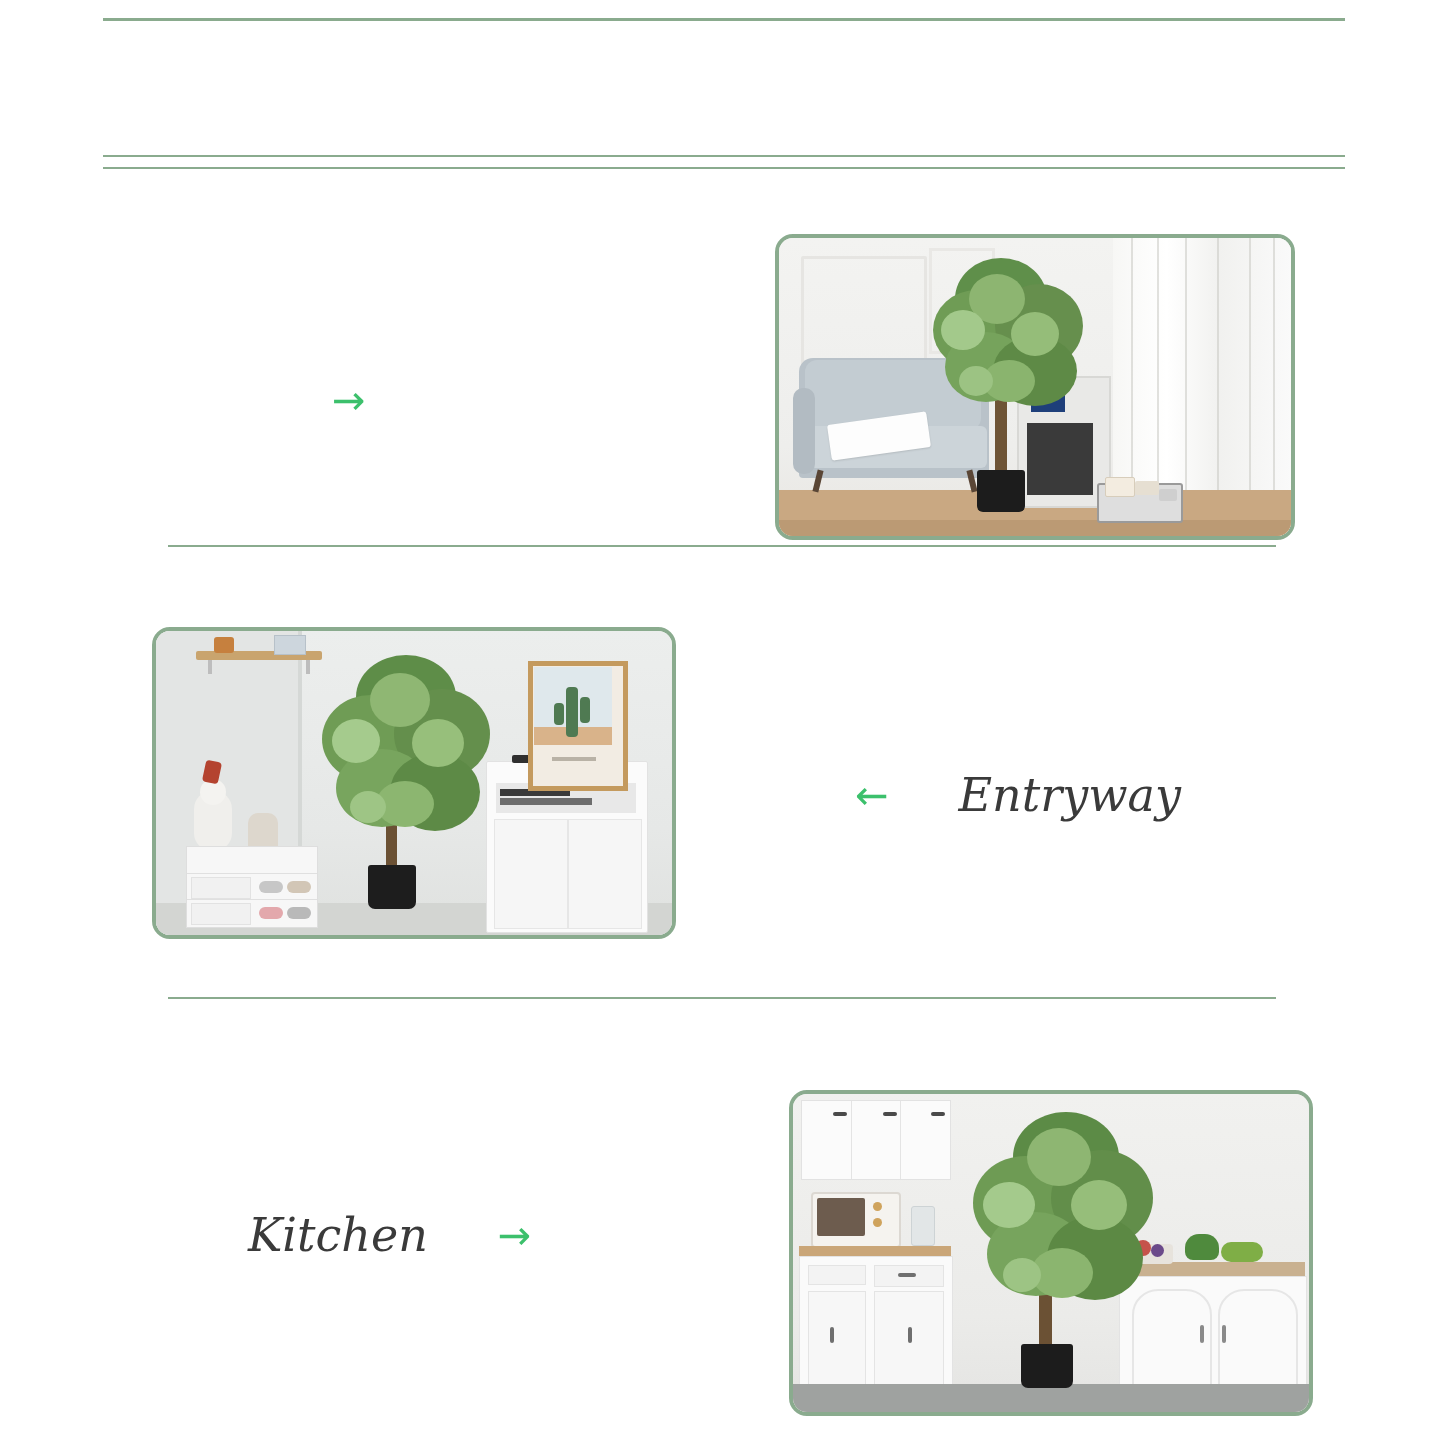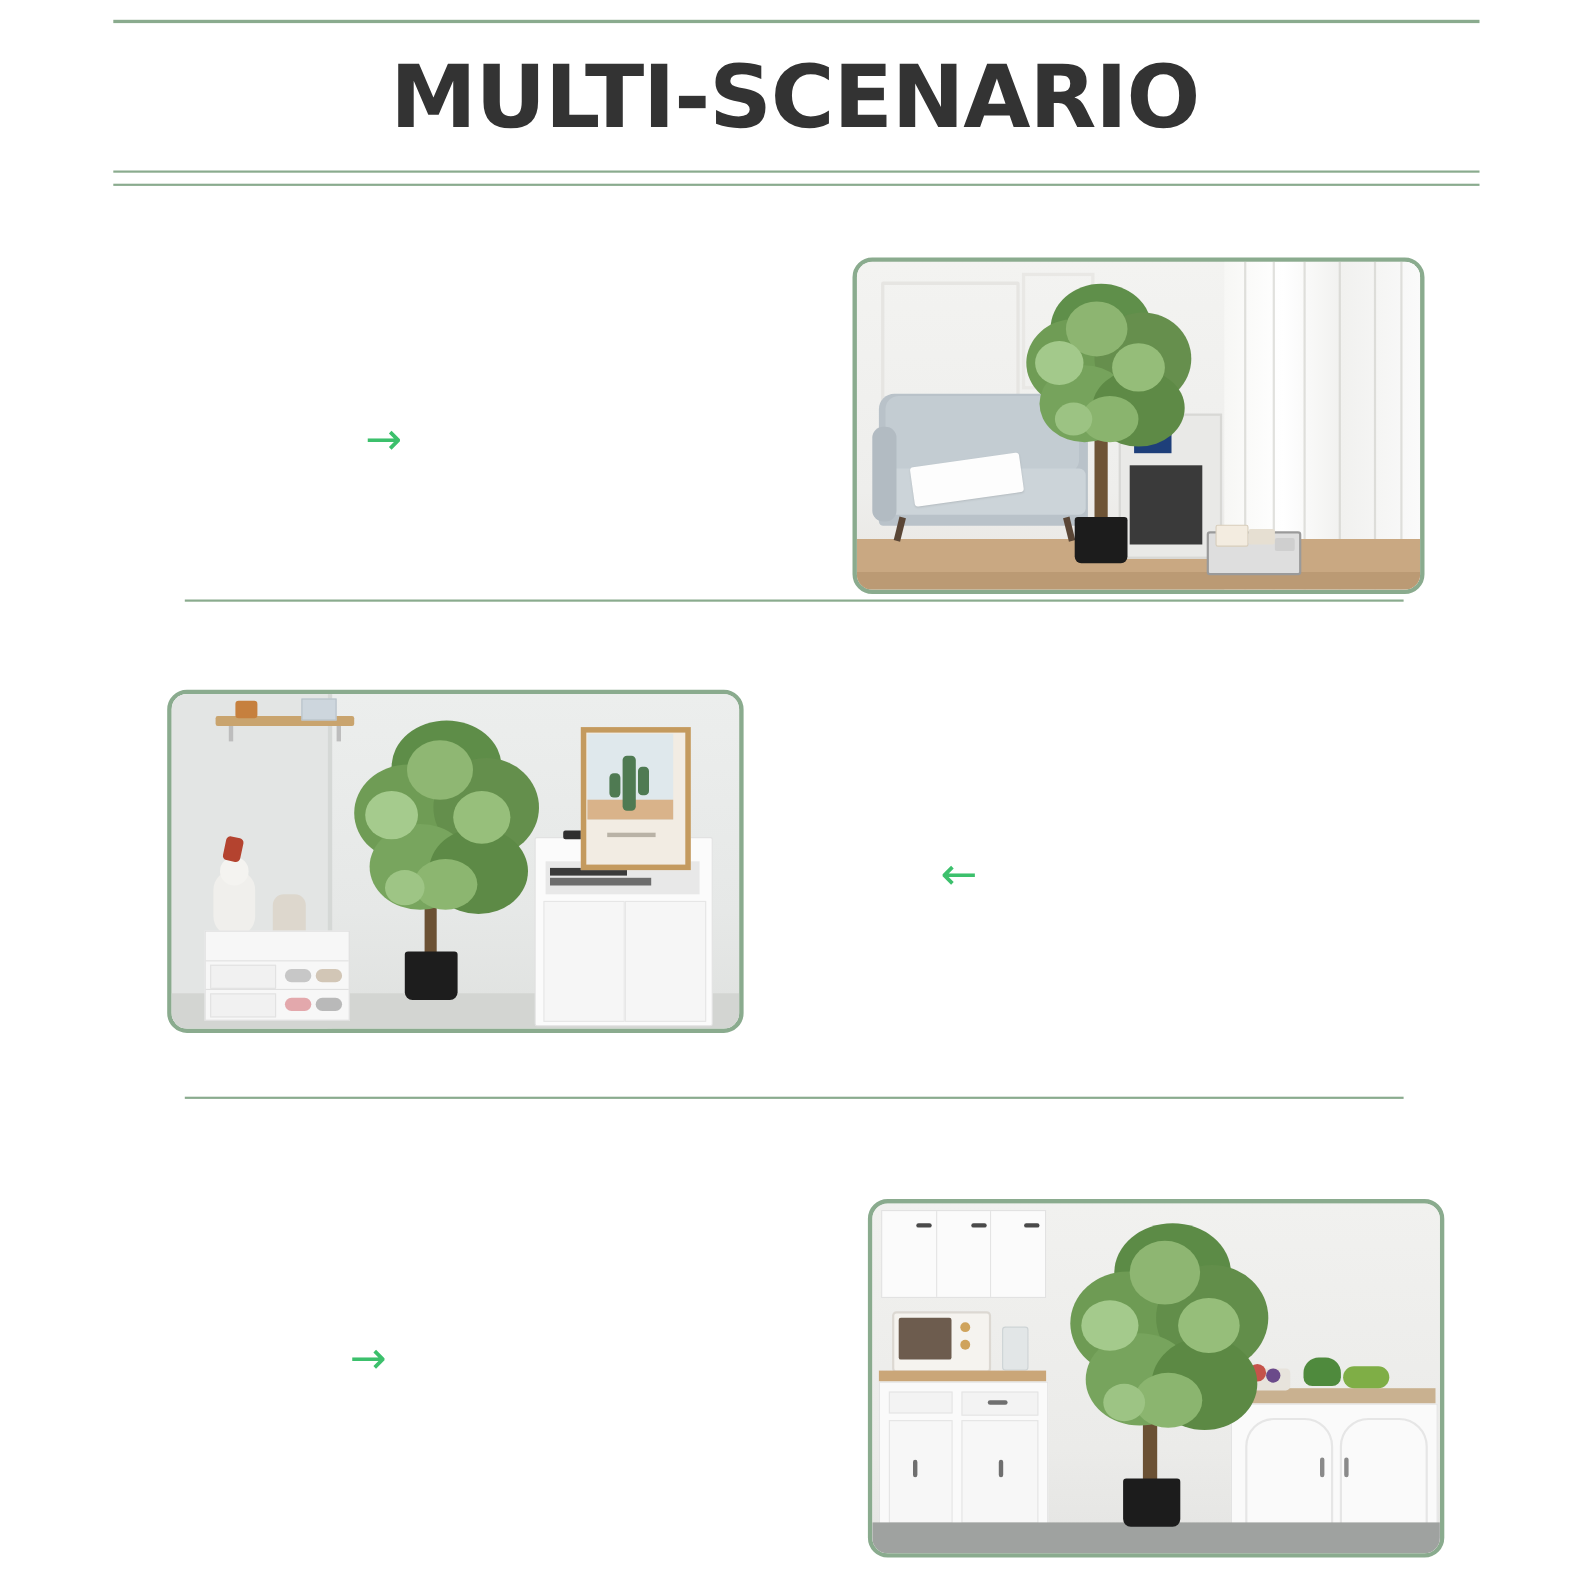--- a/index.html
+++ b/index.html
@@ -186,21 +186,20 @@
 
   
   .foliage { position: absolute; }
   .leafblob { position: absolute; border-radius: 50%; }
 </style>
 </head>
 <body>
 
 <div class="header">
   <div class="rule rule-top"></div>
-  <div class="title">MULTI-SCENARIO</div>
   <div class="rule rule-mid"></div>
   <div class="rule rule-bot"></div>
 </div>
 
 <div class="row row-1"></div>
 
 <div class="label-block label-living">
   <span class="arrow arrow-right">→</span>
 </div>
 
@@ -254,20 +253,21 @@
     </div>
   </div>
 </div>
 
 <div class="divider divider-1"></div>
 
 <div class="row row-2"></div>
 
 <div class="label-block label-entry">
   <span class="arrow arrow-left">←</span>
+  <span class="label-text">Entryway</span>
 </div>
 
 <div class="photo photo-entry">
   <div class="scene">
     <div class="rect ew-bg"></div>
     <div class="rect ew-wall-left"></div>
     <div class="rect ew-wall-corner"></div>
     <div class="rect ew-floor"></div>
 
     <div class="rect ew-shelf"></div>
@@ -323,20 +323,21 @@
       <div class="leafblob" style="left:34px;  top:136px; width:36px;  height:32px;  background:#9ec585;"></div>
     </div>
   </div>
 </div>
 
 <div class="divider divider-2"></div>
 
 <div class="row row-3"></div>
 
 <div class="label-block label-kitchen">
+  <span class="label-text">Kitchen</span>
   <span class="arrow arrow-right">→</span>
 </div>
 
 <div class="photo photo-kitchen">
   <div class="scene">
     <div class="rect kt-bg"></div>
 
     <div class="rect kt-upper">
       <div class="kt-upper-div" style="left:49px; top:0; height:100%;"></div>
       <div class="kt-upper-div" style="left:98px; top:0; height:100%;"></div>

